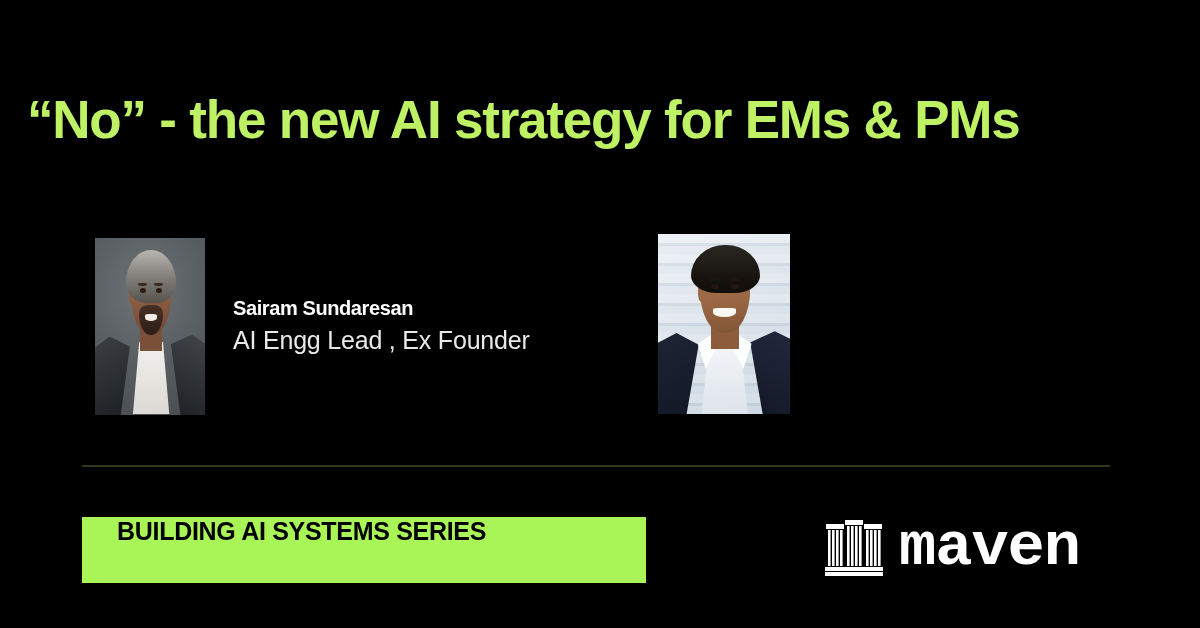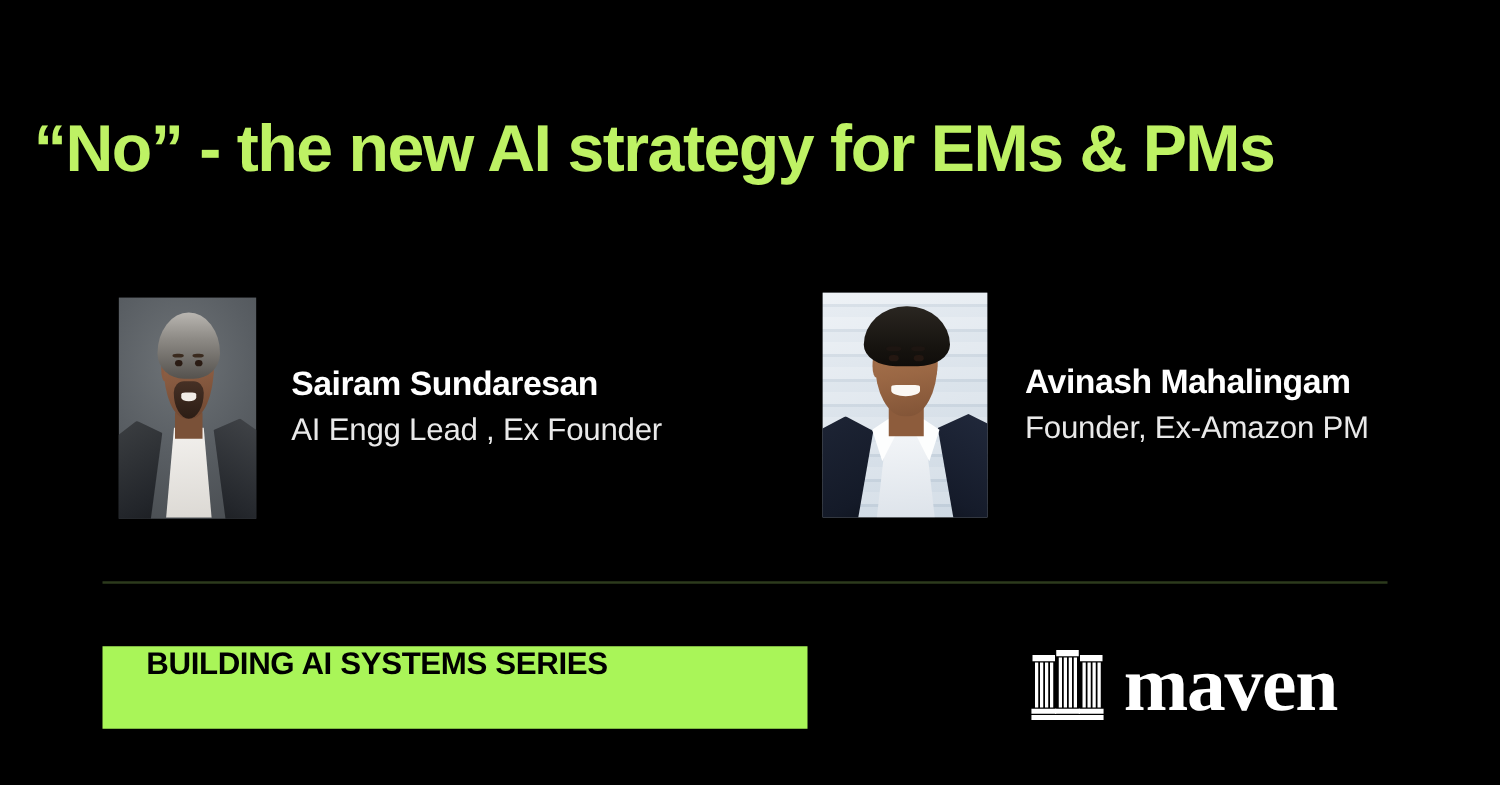--- a/index.html
+++ b/index.html
@@ -201,21 +201,21 @@
     position:absolute; left:50%; top:54%;
     width:62%; height:48%;
     background:linear-gradient(210deg,#222a3d 0%,#151b2a 70%,#0b0f18 100%);
     clip-path:polygon(32% 13%, 62% 0%, 100% 18%, 100% 100%, 48% 100%);
   }
 
   
   .speaker-text { margin-left:28px; }
   .speaker-name {
     color:#ffffff;
-    font-size:27px;
+    font-size:20px;
     font-weight:bold;
     letter-spacing:-0.4px;
     line-height:1.25;
     white-space:nowrap;
   }
   .speaker-role {
     color:#e9e9e9;
     font-size:25px;
     font-weight:normal;
     letter-spacing:-0.2px;
@@ -259,21 +259,21 @@
     position:absolute;
     left:825px;
     top:512px;
     height:72px;
     display:flex;
     align-items:center;
   }
   .brand-mark { width:58px; height:56px; flex:0 0 auto; }
   .brand-word {
     color:#ffffff;
-    font-family:Liberation Serif, serif;
+    font-family:Liberation Mono, monospace;
     font-size:62px;
     font-weight:bold;
     letter-spacing:-1px;
     line-height:1;
     margin-left:16px;
     white-space:nowrap;
   }
 </style>
 </head>
 <body>
@@ -321,24 +321,20 @@
         <div class="p2-ear-l"></div>
         <div class="p2-ear-r"></div>
         <div class="p2-face"></div>
         <div class="p2-hair"></div>
         <div class="p2-brow-l"></div>
         <div class="p2-brow-r"></div>
         <div class="p2-eye-l"></div>
         <div class="p2-eye-r"></div>
         <div class="p2-smile"></div>
       </div>
-      <div class="speaker-text">
-        <div class="speaker-name">Avinash Mahalingam</div>
-        <div class="speaker-role">Founder, Ex-Amazon PM</div>
-      </div>
     </div>
 
   </div>
 
   <div class="divider"></div>
 
   <div class="badge">
     <span class="badge-label">BUILDING AI SYSTEMS SERIES</span>
   </div>
 

